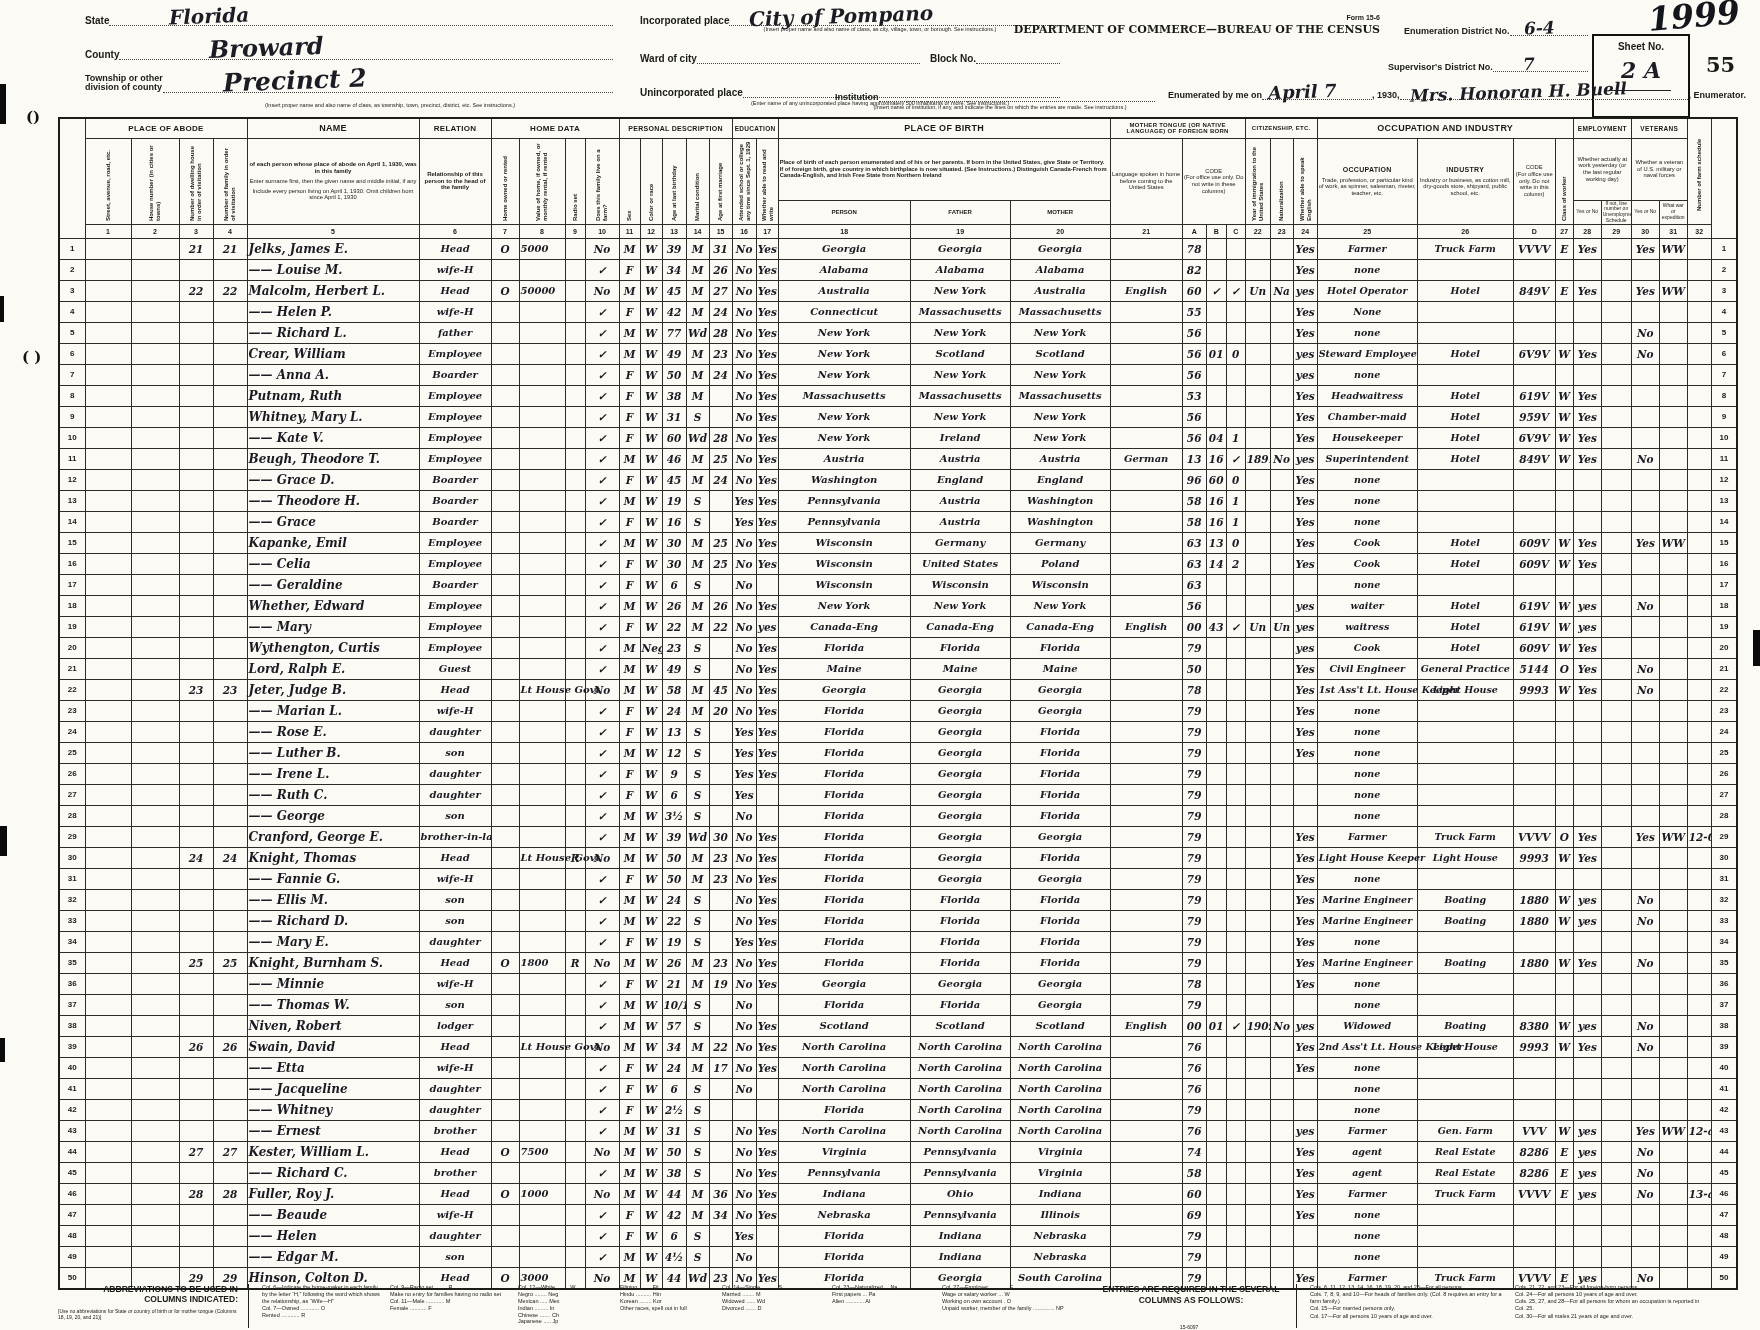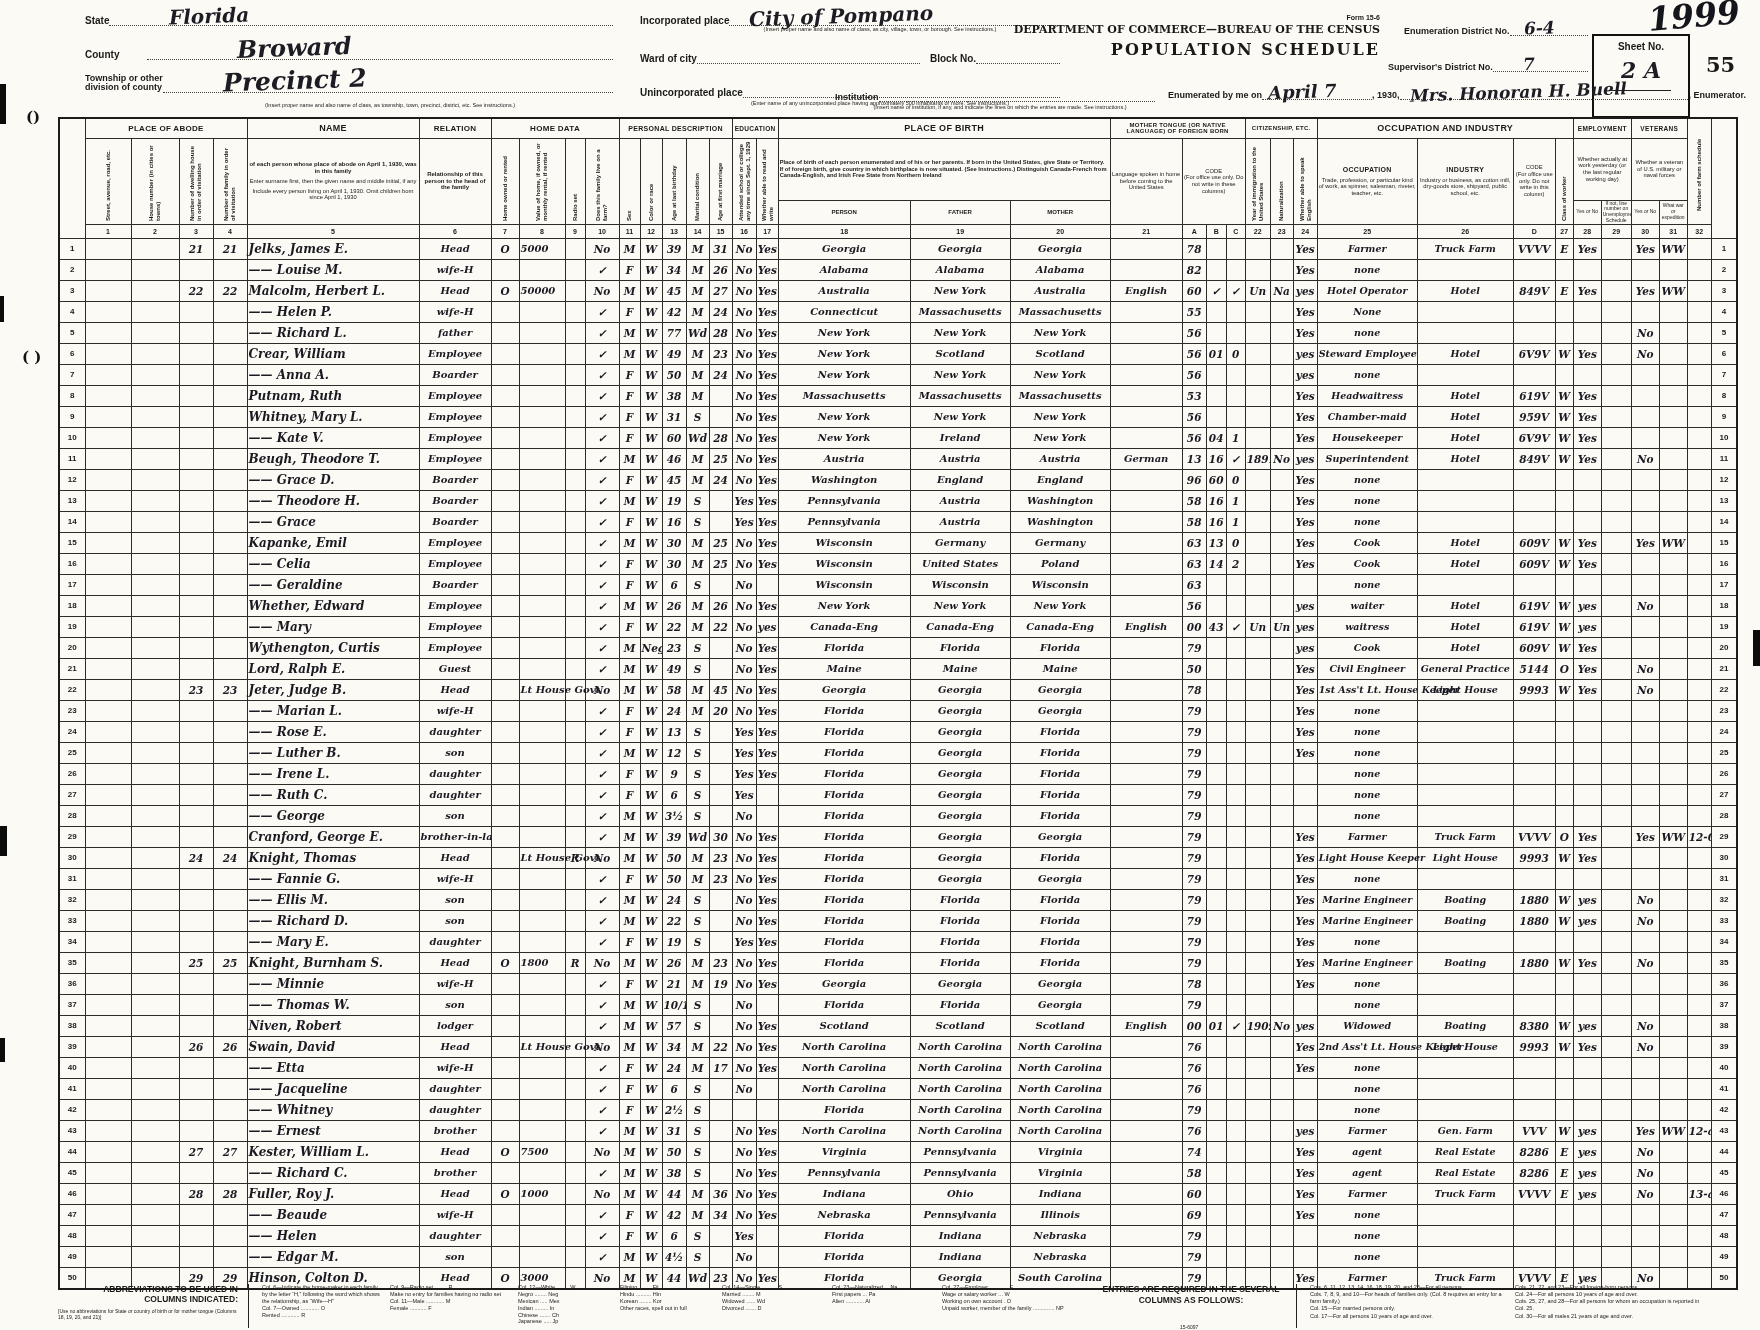--- a/index.html
+++ b/index.html
@@ -81,21 +81,21 @@
 
   <div class="hdr">
 
     <div class="fld" style="left:85px;top:10px;width:528px;">
       <span class="lbl">State</span>
       <span class="dots">
         <span class="hwv" style="left:60px;">Florida</span>
       </span>
     </div>
 
-    <div class="fld" style="left:85px;top:44px;width:528px;gap:28px;">
+    <div class="fld" style="left:85px;top:44px;width:528px;">
       <span class="lbl">County</span>
       <span class="dots">
         <span class="hwv" style="left:90px;font-size:24px;">Broward</span>
       </span>
     </div>
 
     <div class="fld" style="left:85px;top:74px;width:528px;">
       <span class="lbl" style="font-size:9px;">Township or other
 division of county</span>
       <span class="dots">
@@ -123,21 +123,20 @@
 
     <div class="fld" style="left:640px;top:82px;width:420px;">
       <span class="lbl">Unincorporated place</span>
       <span class="dots"></span>
     </div>
     <div class="note" style="left:700px;top:100px;width:360px;">(Enter name of any unincorporated place having approximately 500 inhabitants or more.   See instructions.)</div>
 
     <div class="titles">
       <div class="formno">Form 15-6</div>
       <div class="dept">DEPARTMENT OF COMMERCE—BUREAU OF THE CENSUS</div>
-      <div class="popsched">POPULATION SCHEDULE</div>
     </div>
 
     <div class="fld" style="left:1388px;top:20px;width:200px;">
       <span class="lbl" style="font-size:9px;padding-left:16px;">Enumeration District No.</span>
       <span class="dots">
         <span class="hwv" style="left:14px;font-size:17px;">6-4</span>
       </span>
     </div>
     <div class="fld" style="left:1388px;top:56px;width:200px;">
       <span class="lbl" style="font-size:9px;">Supervisor's District No.</span>

